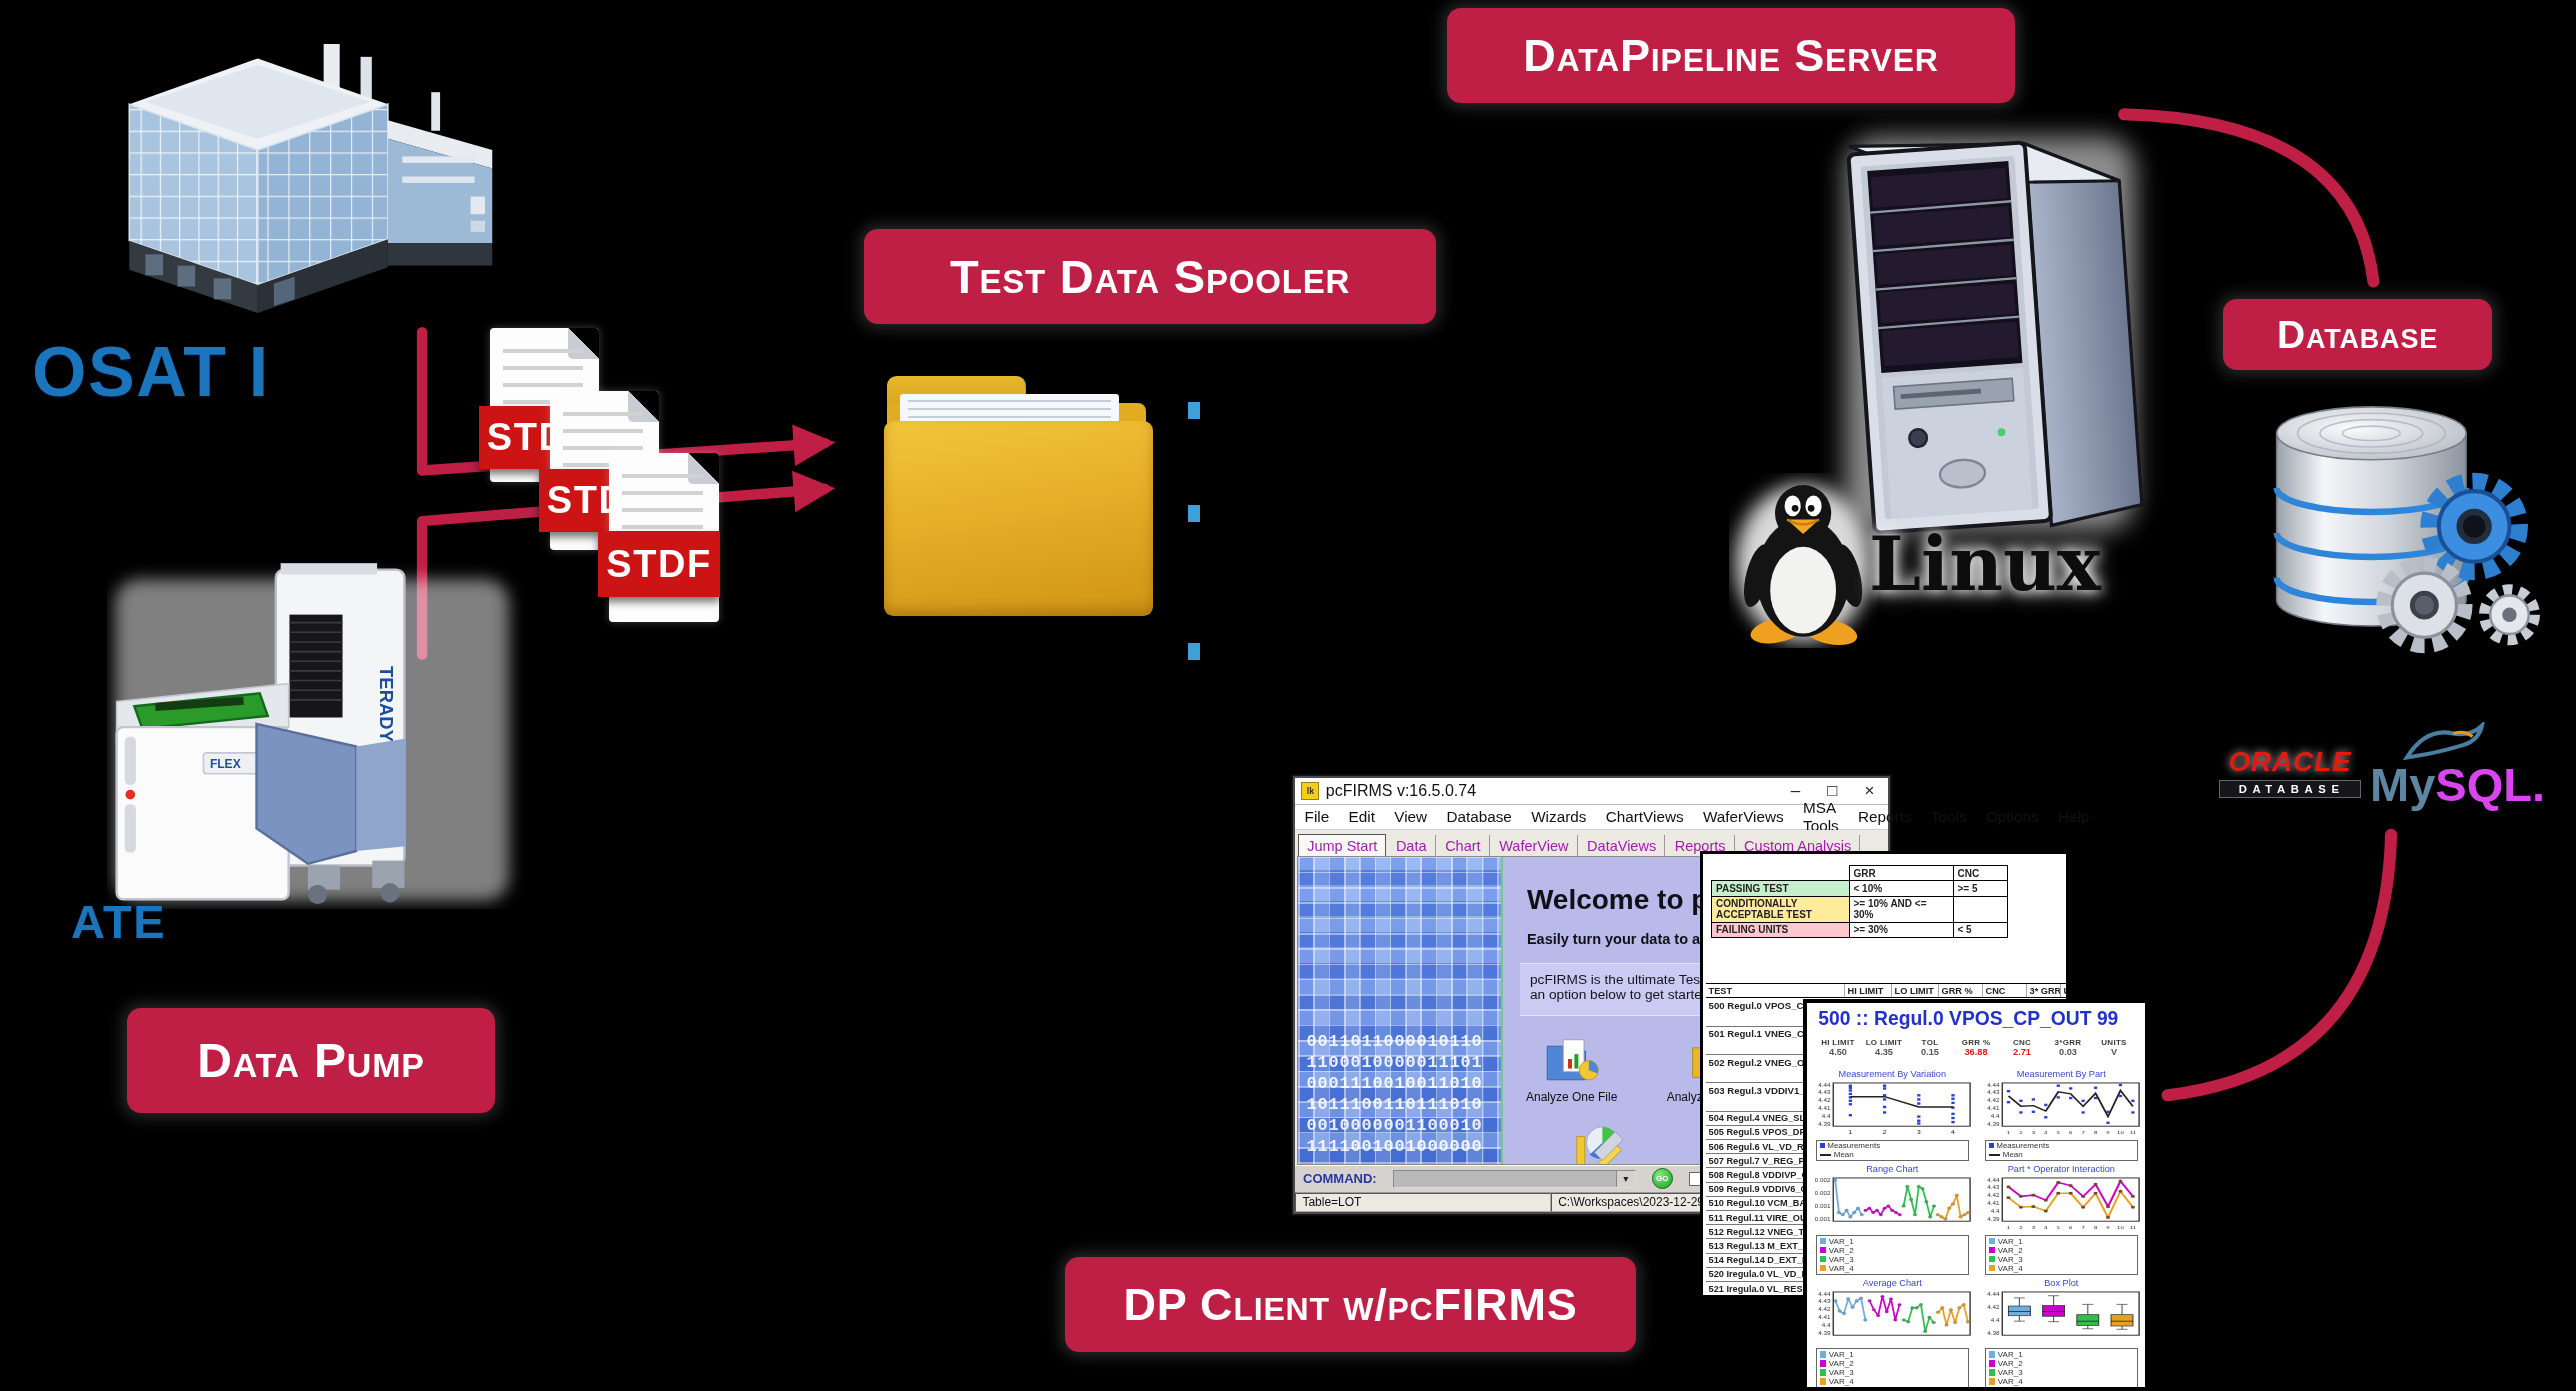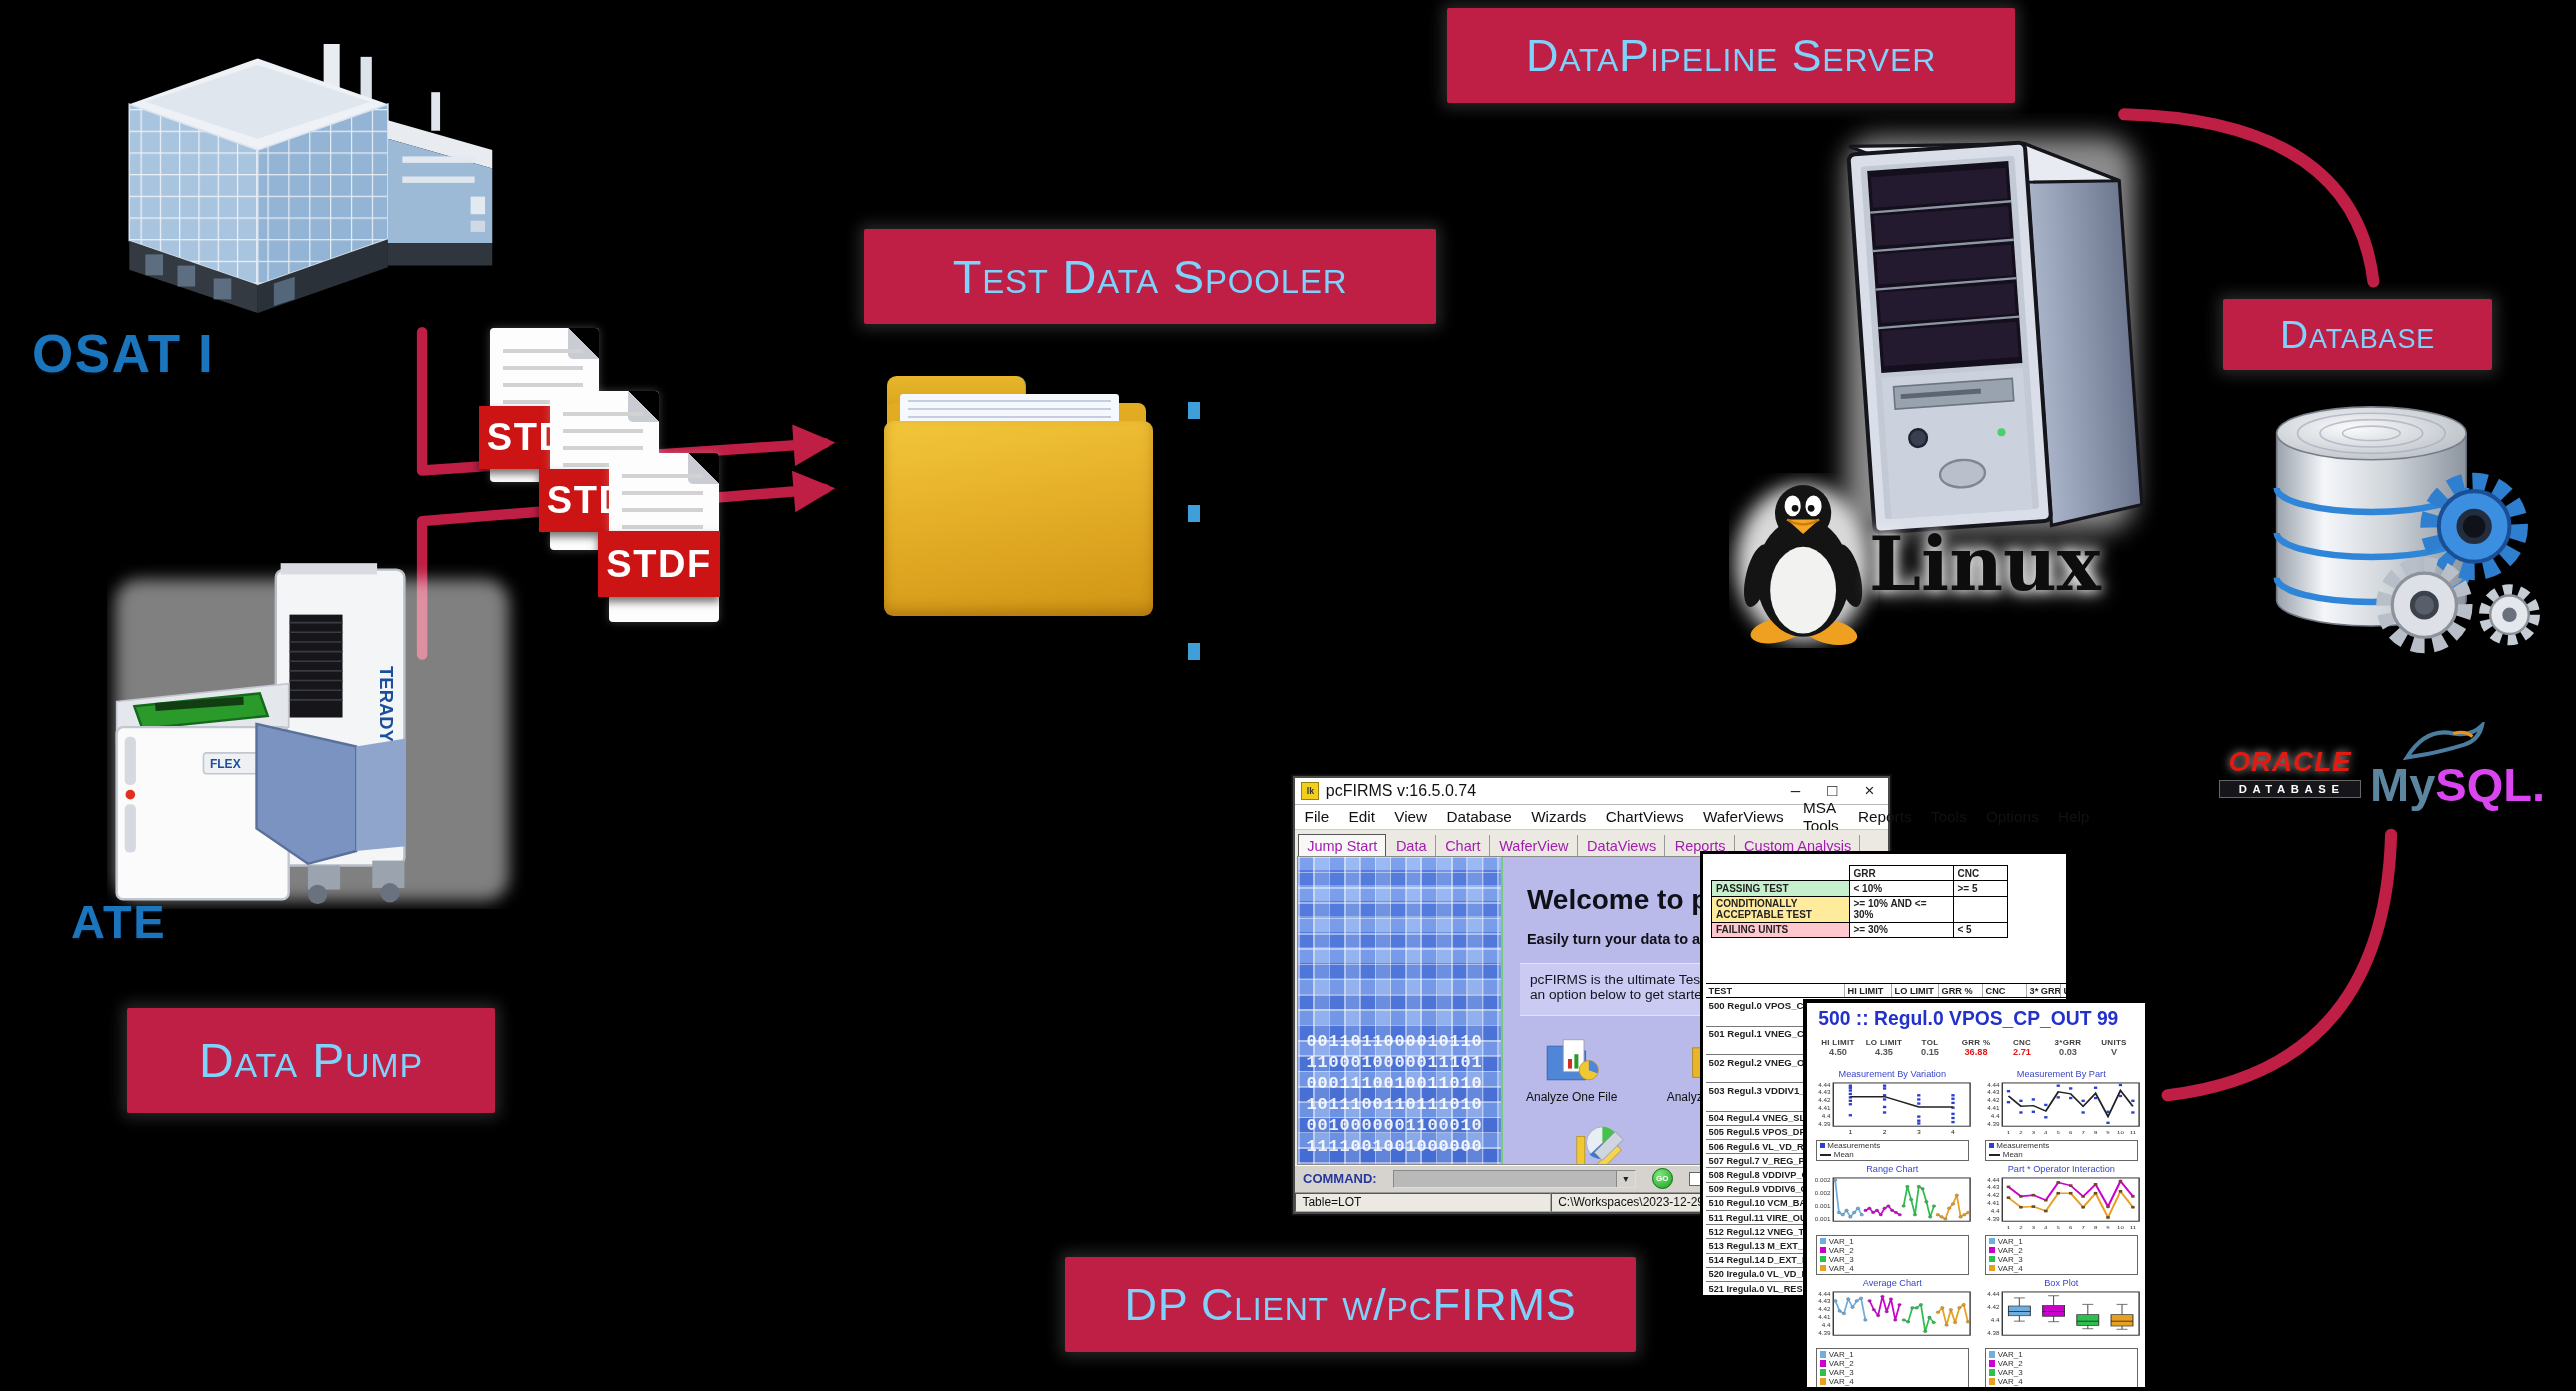--- a/index.html
+++ b/index.html
@@ -2,23 +2,23 @@
 <html style="font-size:13px"><head>
 <meta charset="utf-8">
 <style>
   html,body{margin:0;padding:0;background:#000;}
   .canvas{position:relative;width:2576px;height:1392px;background:#000;overflow:hidden;
           font-family:"Liberation Sans",sans-serif;}
   .abs{position:absolute;}
   svg{display:block;}
 
   
-  .plabel{position:absolute;background:#BF1E45;color:#7dd3fc;font-weight:normal;
+  .plabel{position:absolute;background:#BF1E45;color:#ffffff;font-weight:bold;
           font-variant:small-caps;display:flex;align-items:center;justify-content:center;
-          border-radius:2px;letter-spacing:0.8px;
+          border-radius:14px;letter-spacing:0.8px;
           box-shadow:0 0 14.5px 4.8px rgba(130,130,130,.30);}
 
   
   .bluelabel{position:absolute;color:#1B75BC;font-weight:bold;letter-spacing:1.6px;
              text-shadow:0 2.4px 0 rgba(4,20,48,.55);}
 
   
   .doc{position:absolute;background:#fdfdfd;border-radius:4px;
        box-shadow:0 0 8px rgba(255,255,255,.25);}
   .doc .fold{position:absolute;top:0;right:0;width:31px;height:31px;
@@ -194,21 +194,21 @@
     <rect x="386" y="60" width="11" height="48" fill="#e2e7ed"></rect>
     <polygon points="332,95 462,132 462,155 332,118" fill="#e8ecf1"></polygon>
     <polygon points="332,118 462,155 462,248 332,248" fill="#9cb9d6"></polygon>
     <polygon points="332,248 462,248 462,276 332,276" fill="#30363e"></polygon>
     <rect x="350" y="140" width="90" height="8" fill="#e3e9f0"></rect>
       <rect x="350" y="165" width="90" height="8" fill="#dfe6ee"></rect>
     <rect x="435" y="190" width="18" height="22" fill="#e3e9f0"></rect>
       <rect x="435" y="220" width="18" height="14" fill="#cfd9e4"></rect>
   </svg>
 
-  <div class="bluelabel" style="left:32px;top:323px;font-size:53px;">OSAT I</div>
+  <div class="bluelabel" style="left:32px;top:332px;font-size:70px;">OSAT I</div>
 
   <div class="doc" style="left:490px;top:328px;width:109px;height:154px;z-index:1;">
     <span class="fold"></span>
       <span class="lines"></span>
   </div>
   <div class="stdf-banner" style="left:479px;top:406px;width:121px;height:63px;z-index:2;">STDF</div>
   <div class="doc" style="left:550px;top:391px;width:109px;height:159px;z-index:3;">
     <span class="fold"></span>
       <span class="lines"></span>
   </div>

